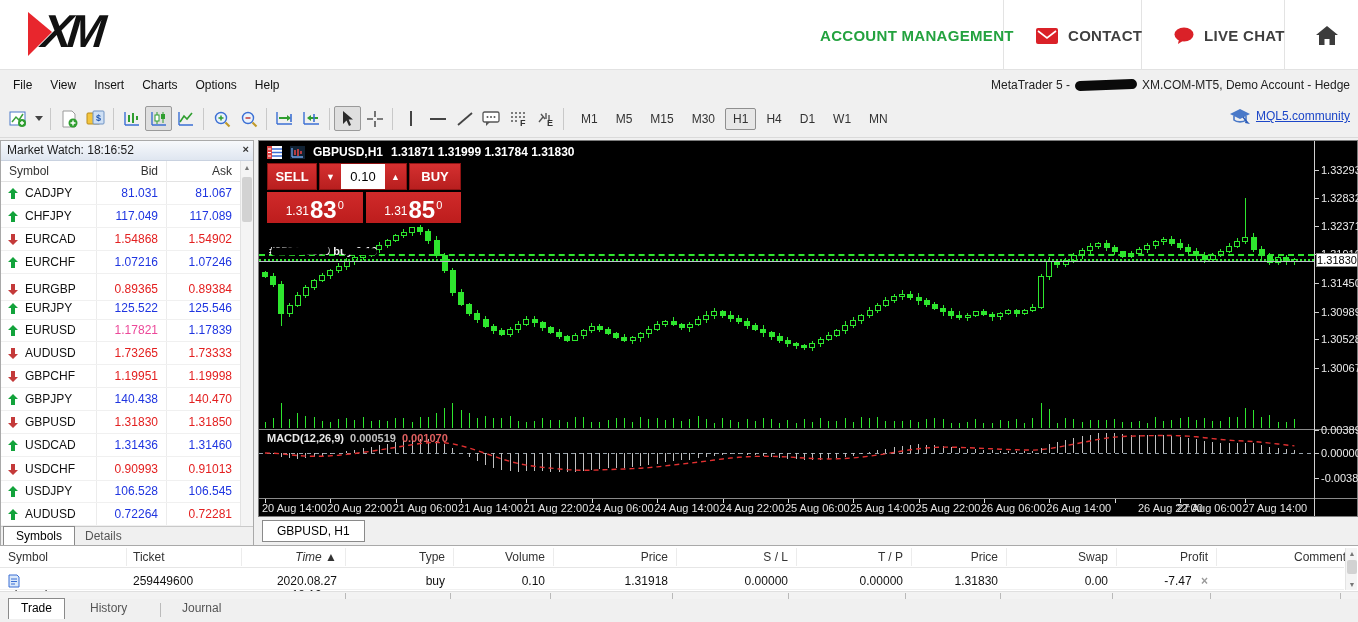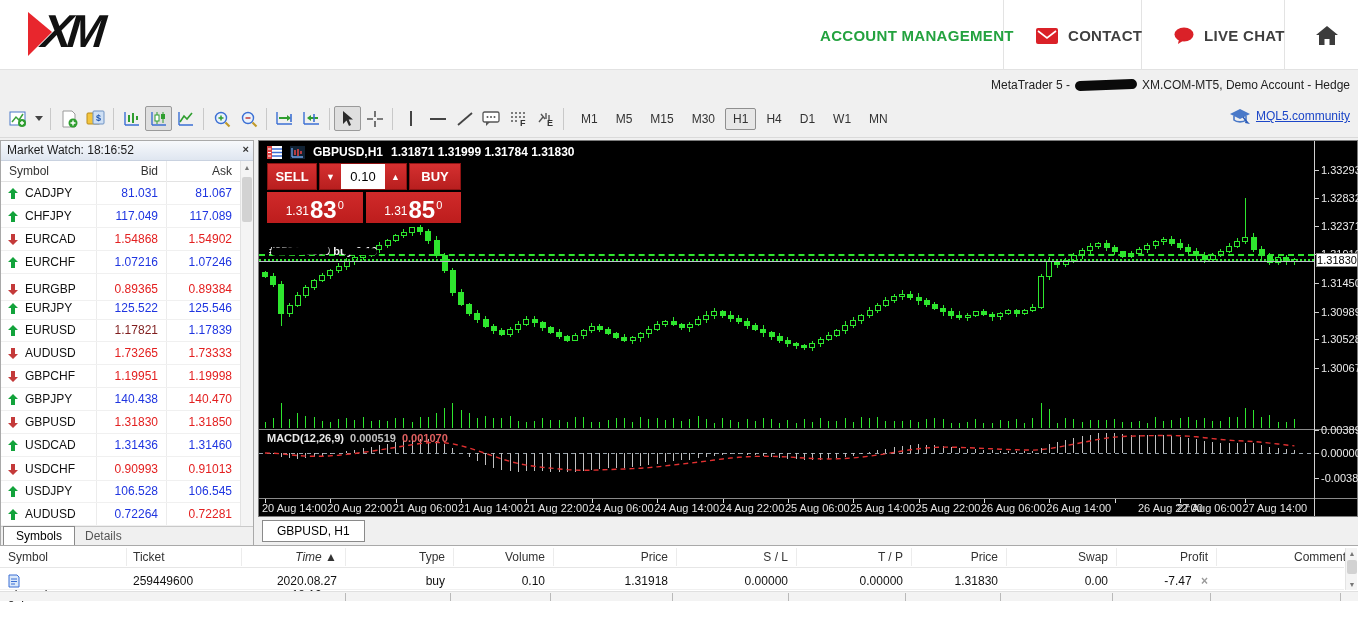--- a/index.html
+++ b/index.html
@@ -123,20 +123,28 @@
         <polygon points="5,12 4,17 11,12.5" fill="#da2128"></polygon>
       </svg>
       <span>LIVE CHAT</span>
     </div>
     <svg class="abs" style="left:1316px;top:26px" width="22" height="19">
       <polygon points="11,0 22,9 19,9 19,19 13.5,19 13.5,13 8.5,13 8.5,19 3,19 3,9 0,9" fill="#3c3c3c"></polygon>
     </svg>
   </div>
 
   <div id="menubar" class="abs">
+    <div id="menu-items" style="display:flex">
+        <div class="menu-item">File</div>
+        <div class="menu-item">View</div>
+        <div class="menu-item">Insert</div>
+        <div class="menu-item">Charts</div>
+        <div class="menu-item">Options</div>
+        <div class="menu-item">Help</div>
+      </div>
     <div id="win-title">
       <span>MetaTrader 5 -</span>
       <span class="scribble"></span>
       <span>XM.COM-MT5, Demo Account - Hedge</span>
     </div>
   </div>
 
   <div id="toolbar" class="abs">
     <div class="tbtn">
       <svg width="19" height="17">
@@ -376,21 +384,21 @@
           <span class="mw-bid" style="color: rgb(31, 53, 224);">125.522</span>
           <span class="mw-ask" style="color: rgb(31, 53, 224);">125.546</span>
         </div>
         <div class="mw-row abs" style="top: 178.4px;">
           <span class="abs" style="left: 7px; top: 6px;">
             <svg width="10" height="11">
               <polygon points="5,0 10,5 7,5 7,11 3,11 3,5 0,5" fill="#12a33b"></polygon>
             </svg>
           </span>
           <span class="mw-sym">EURUSD</span>
-          <span class="mw-bid" style="color: #7f1d1d;">1.17821</span>
+          <span class="mw-bid" style="color: #ec4899;">1.17821</span>
           <span class="mw-ask" style="color: rgb(31, 53, 224);">1.17839</span>
         </div>
         <div class="mw-row abs" style="top: 201.3px;">
           <span class="abs" style="left: 7px; top: 6px;">
             <svg width="10" height="11">
               <polygon points="5,11 10,6 7,6 7,0 3,0 3,6 0,6" fill="#c43a3a"></polygon>
             </svg>
           </span>
           <span class="mw-sym">AUDUSD</span>
           <span class="mw-bid" style="color: rgb(227, 32, 32);">1.73265</span>
@@ -1170,20 +1178,26 @@
         <div class="strip-tick" style="left: 450px;"></div>
         <div class="strip-tick" style="left: 550px;"></div>
         <div class="strip-tick" style="left: 672px;"></div>
         <div class="strip-tick" style="left: 788px;"></div>
         <div class="strip-tick" style="left: 905px;"></div>
         <div class="strip-tick" style="left: 1000px;"></div>
         <div class="strip-tick" style="left: 1112px;"></div>
         <div class="strip-tick" style="left: 1210px;"></div>
         <div class="strip-tick" style="left: 1340px;"></div>
       </div>
+    <div id="bt-tabs" class="abs">
+      <div class="mini-tab on" style="left:8px;font-weight:normal">Trade</div>
+      <div class="mini-tab" style="left:78px">History</div>
+      <div class="abs" style="left:160px;top:4px;width:1px;height:14px;background:#bbb"></div>
+      <div class="mini-tab" style="left:170px">Journal</div>
+    </div>
     <div id="bt-scroll" class="abs">
       <div class="sb-arrow" style="top:2px">▲</div>
       <div class="sb-thumb" style="top:12px;height:14px"></div>
       <div class="sb-arrow" style="bottom:2px">▼</div>
     </div>
   </div>
 
 </div>
 
 </body></html>

